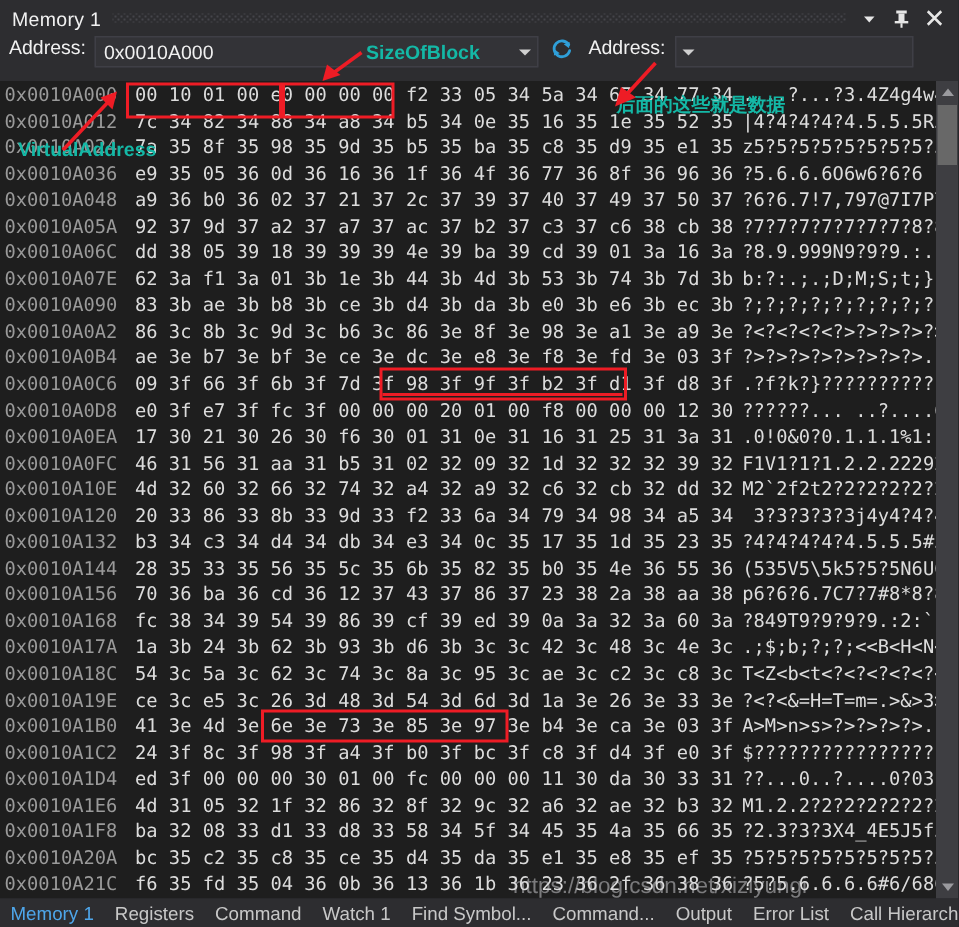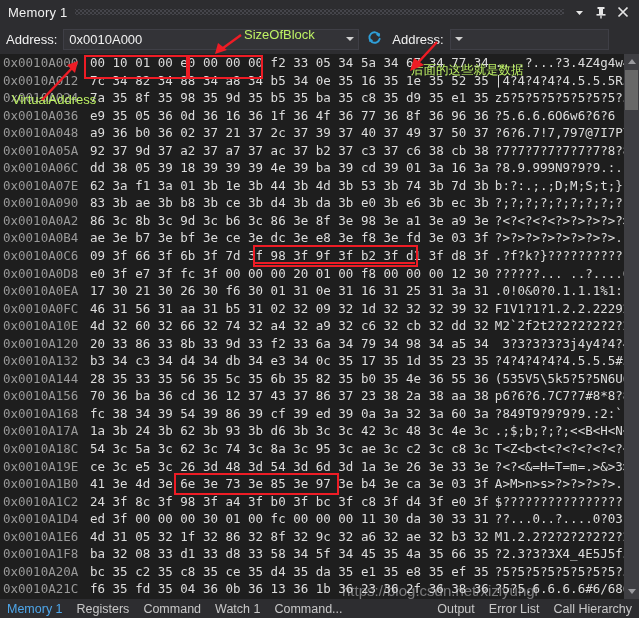--- a/index.html
+++ b/index.html
@@ -49,21 +49,21 @@
     font-size: 12px;
     cursor: default;
   }
   .tb-btn svg { display: block; }
 
   
   .toolbar {
     position: absolute; left: 0; top: 24px;
     width: 639px; height: 30px;
     background: #2d2d30;
-    display: flex; align-items: center;
+    display: flex; 
   }
   .tb-label {
     color: #f1f1f1; font-size: 13px;
     padding: 0 6px 0 6px;
     white-space: nowrap;
   }
   .addr-combo {
     position: relative;
     width: 296px; height: 21px;
     background: #333337;
@@ -200,25 +200,25 @@
     position: absolute; left: 0; top: 0;
     width: 639px; height: 618px;
     pointer-events: none;
   }
   .rbox {
     position: absolute;
     border: 2px solid #ee1c25;
   }
   .rtext {
     position: absolute;
-    color: #bef264;
+    color: #14b8a6;
     font-family: "Liberation Sans", sans-serif;
     font-size: 13px;
     white-space: nowrap;
-    font-weight: 400;
+    font-weight: 700;
     text-align: center;
   }
   .rtext.cjk { font-family: "DejaVu Sans", sans-serif; font-size: 12.5px; }
 
   
   .watermark {
     position: absolute;
     color: rgba(215,215,220,0.50);
     font-size: 15px;
     white-space: nowrap;
@@ -301,20 +301,21 @@
       <span class="tri-dn"></span>
     </div>
   </div>
 
   <div class="tabstrip">
     <div id="tabs-left" style="display:flex;align-items:center;">
         <div class="tab active">Memory 1</div>
         <div class="tab">Registers</div>
         <div class="tab">Command</div>
         <div class="tab">Watch 1</div>
+        <div class="tab">Find Symbol...</div>
         <div class="tab">Command...</div>
       </div>
     <div style="flex:1 1 auto;"></div>
     <div id="tabs-right" style="display:flex;align-items:center;">
         <div class="tab">Output</div>
         <div class="tab">Error List</div>
         <div class="tab">Call Hierarchy</div>
       </div>
   </div>
 

